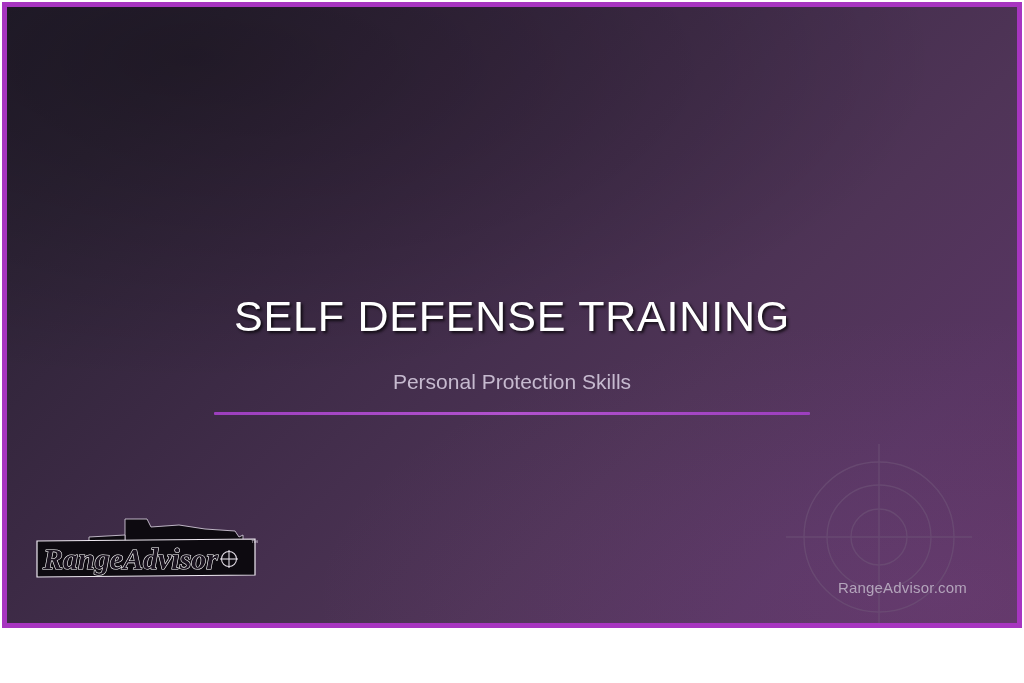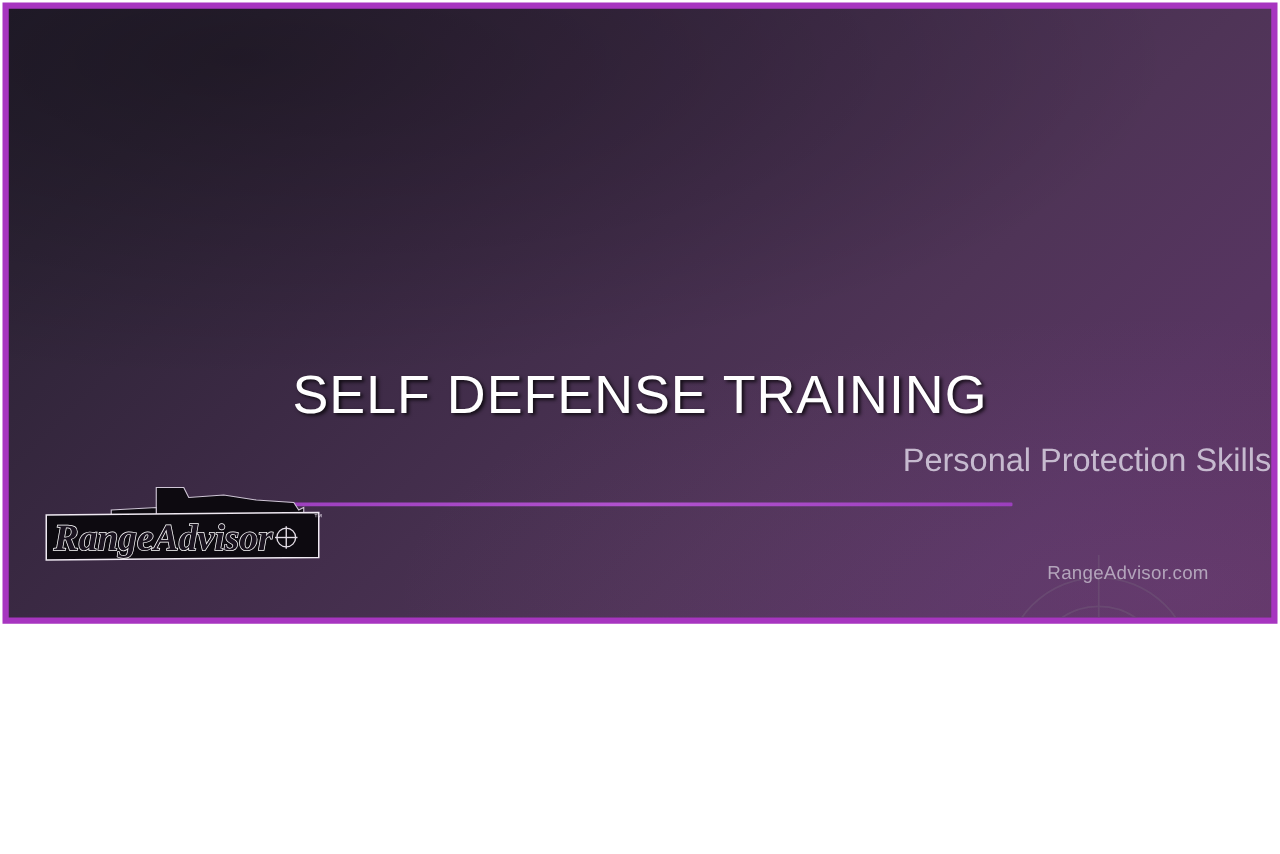--- a/index.html
+++ b/index.html
@@ -20,21 +20,21 @@
     position: relative;
     width: 1024px;
     height: 683px;
     box-sizing: border-box;
     background: #ffffff;
     padding: 2px 2px 0 2px;
   }
   .slide-border {
     position: relative;
     width: 100%;
-    height: 497px;
+    height: 626px;
     box-sizing: border-box;
     background: #a735c0;
     padding: 5px;
   }
 
   
   .slide-canvas {
     position: relative;
     width: 100%;
     height: 100%;
@@ -83,27 +83,26 @@
     margin: 0;
     font-size: 43px;
     font-weight: 400;
     letter-spacing: 0.8px;
     color: #ffffff;
     line-height: 1.08;
     text-shadow: 2px 2px 3px rgba(0,0,0,0.75);
     white-space: nowrap;
   }
   .slide-subtitle {
-    margin: 14px 0 0 0;
-    font-size: 26px;
+    margin: 30px 0 0 0;
+    font-size: 21px;
     font-weight: 400;
     color: #c6bacf;
     line-height: 1.2;
     white-space: nowrap;
-    text-align: right;
   }
   .title-divider {
     width: 596px;
     height: 3px;
     margin: 17px auto 0 auto;
     background: linear-gradient(90deg, #9c3fbe 0%, #b152ce 50%, #9c3fbe 100%);
     border-radius: 1px;
   }
 
   

